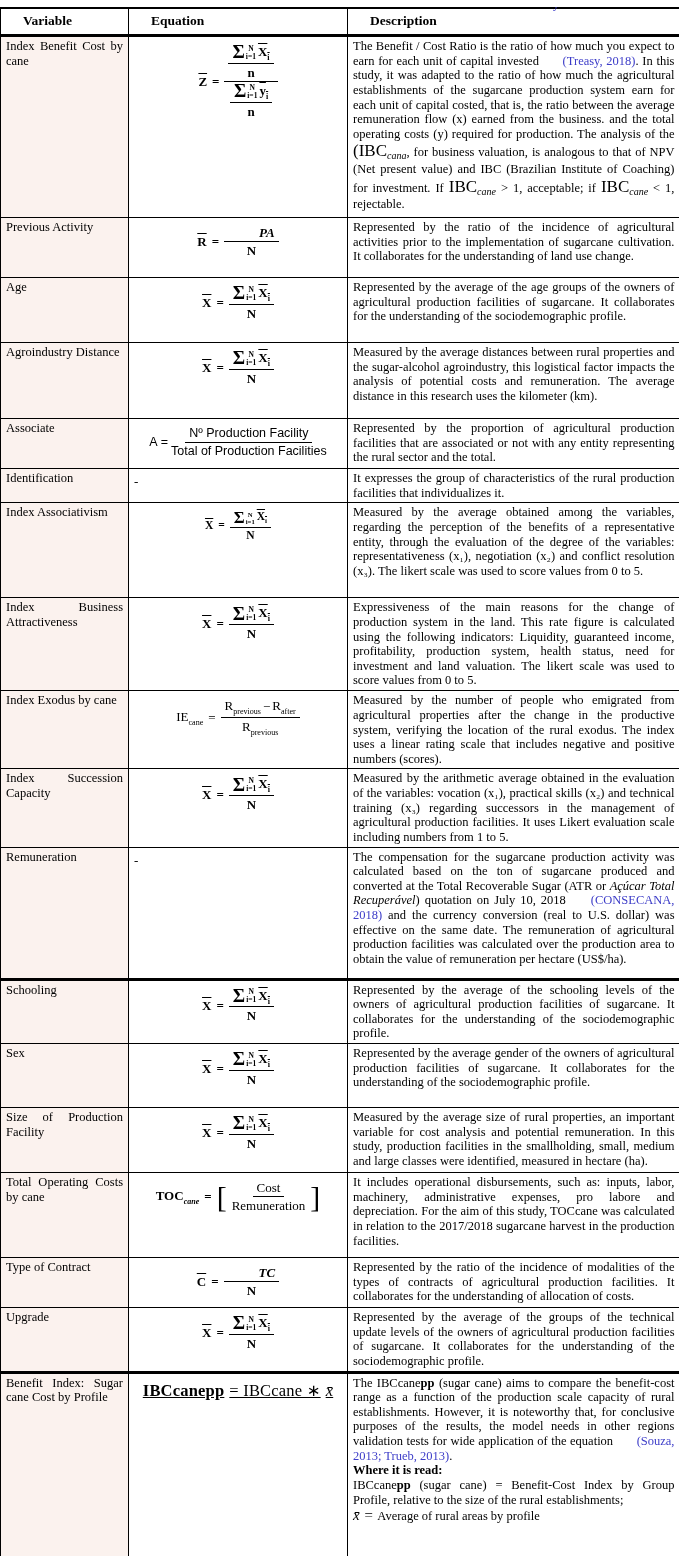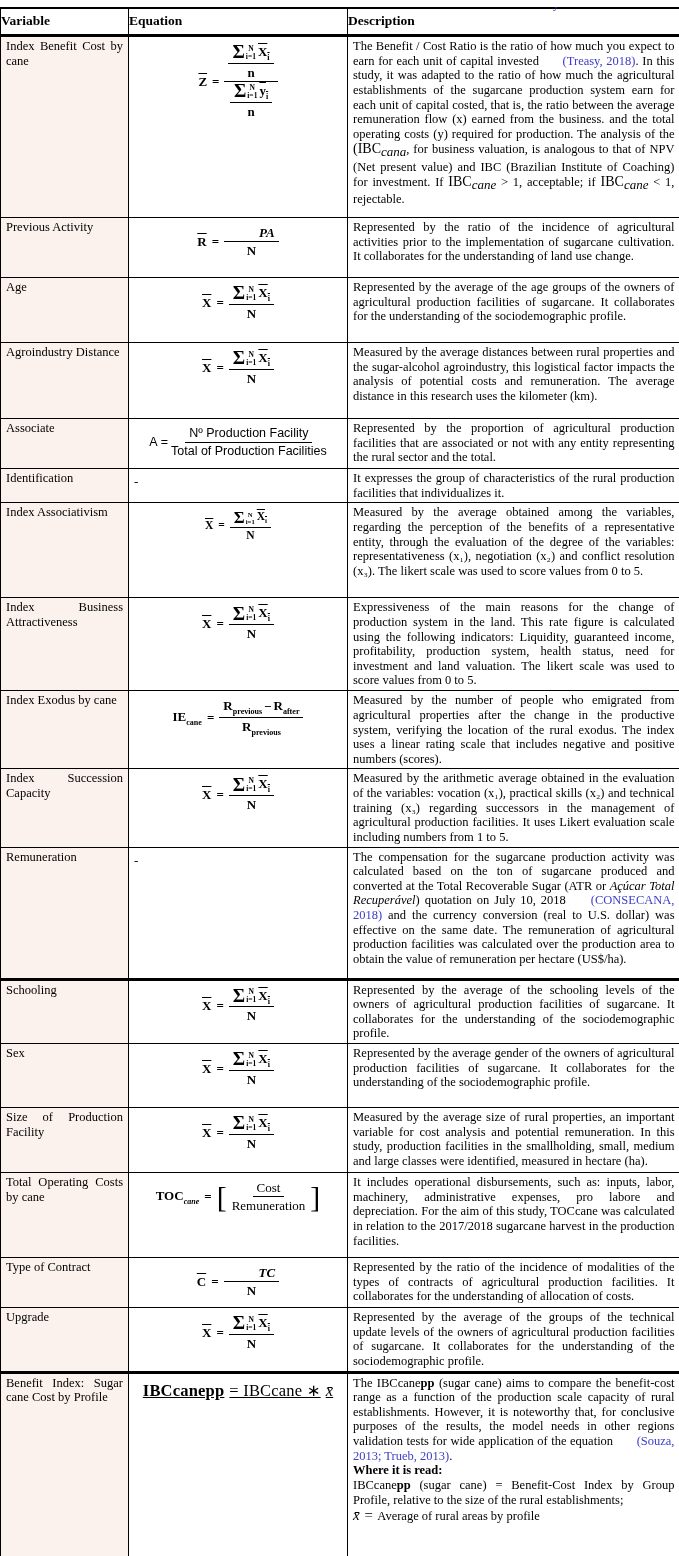--- a/index.html
+++ b/index.html
@@ -5,53 +5,53 @@
   :root { --pink:#fbf2ee; --cite:#3c3cc8; --border:#000; }
   html,body { margin:0; padding:0; background:#fff; }
   body { width:679px; font-family:"Liberation Serif", serif; color:#000; }
   .page { position:relative; width:679px; }
   .top-fragment { position:absolute; top:0; left:553px; height:7px; width:10px; overflow:hidden; color:var(--cite); font-size:12px; line-height:7px; }
   .top-fragment span { position:relative; top:-6px; display:inline-block; }
   table { width:679px; border-collapse:collapse; table-layout:fixed; margin-top:7px;
           border-top:2px solid var(--border); border-bottom:4px solid var(--border); }
   col.c1 { width:128px; } col.c2 { width:219px; } col.c3 { width:332px; }
   th { border-bottom:3px solid var(--border); border-left:1px solid var(--border);
-       text-align:left; font-weight:bold; font-size:13.5px; padding:4px 0 5px; background:#fff; }
+       text-align:left; font-weight:bold; font-size:13.5px; padding:4px 22px 5px; background:#fff; }
   th:last-child { border-right:none; }
   td { border:1px solid var(--border); vertical-align:top; font-size:12.5px; line-height:1.17; padding:2px 5px; }
   td:last-child { border-right:none; }
   tr.thick td { border-top:3px solid var(--border); }
   td.var { background:var(--pink); text-align:justify; }
   td.eqc { text-align:center; padding-top:5px; }
   td.desc { text-align:justify; }
   
   .eq { display:flex; align-items:center; justify-content:center; gap:5px;
         font-weight:bold; font-size:13px; margin-top:2px; }
-  .eq.light { font-weight:bold; }
+  .eq.light { font-weight:normal; }
   .eq.sans { font-family:"Liberation Sans", sans-serif; font-size:12.5px; font-weight:normal; gap:3px; }
   .eq.small { font-size:11.5px; }
   .eq.dashy { justify-content:flex-start; font-weight:normal; margin-top:0; }
   .eq.inline-eq { font-size:16.5px; font-weight:normal; letter-spacing:0.2px;text-decoration:underline; }
   .frac { display:inline-flex; flex-direction:column; align-items:center; }
   .frac .num { border-bottom:1.3px solid #000; padding:0 4px 1px; display:flex; align-items:center; justify-content:center; gap:2px; }
   .frac .den { padding-top:1px; display:flex; align-items:center; justify-content:center; gap:2px; }
   .sum { display:inline-flex; align-items:center; }
   .sigma { font-size:1.45em; line-height:0.9; }
   .lims { display:inline-flex; flex-direction:column; justify-content:center; font-size:0.58em; line-height:1.05; margin-left:1px; }
   .ol { text-decoration:overline; }
   sub.s { font-size:0.62em; line-height:1; font-style:normal; }
   sub.s.it { font-style:italic; }
   .bi { font-style:italic;margin-left:31px; }
   .bracket { font-size:2.3em; font-weight:normal; line-height:0.85; }
   
   .seg-cite { color:var(--cite);padding-left:20px; }
   .seg-b { font-weight:bold; }
   .seg-i { font-style:italic; }
-  .seg-mbig { font-size:14px; }
-  .seg-msub { font-size:13px; font-style:italic; vertical-align:-3px; }
+  .seg-mbig { font-size:17px; }
+  .seg-msub { font-size:10px; font-style:italic; vertical-align:-3px; }
   .seg-mi { font-size:15px; font-style:italic; }
 </style>
 </head>
 <body>
 
 <div class="page">
   <span class="top-fragment"><span>y</span></span>
   <table>
     <colgroup>
         <col class="c1">

